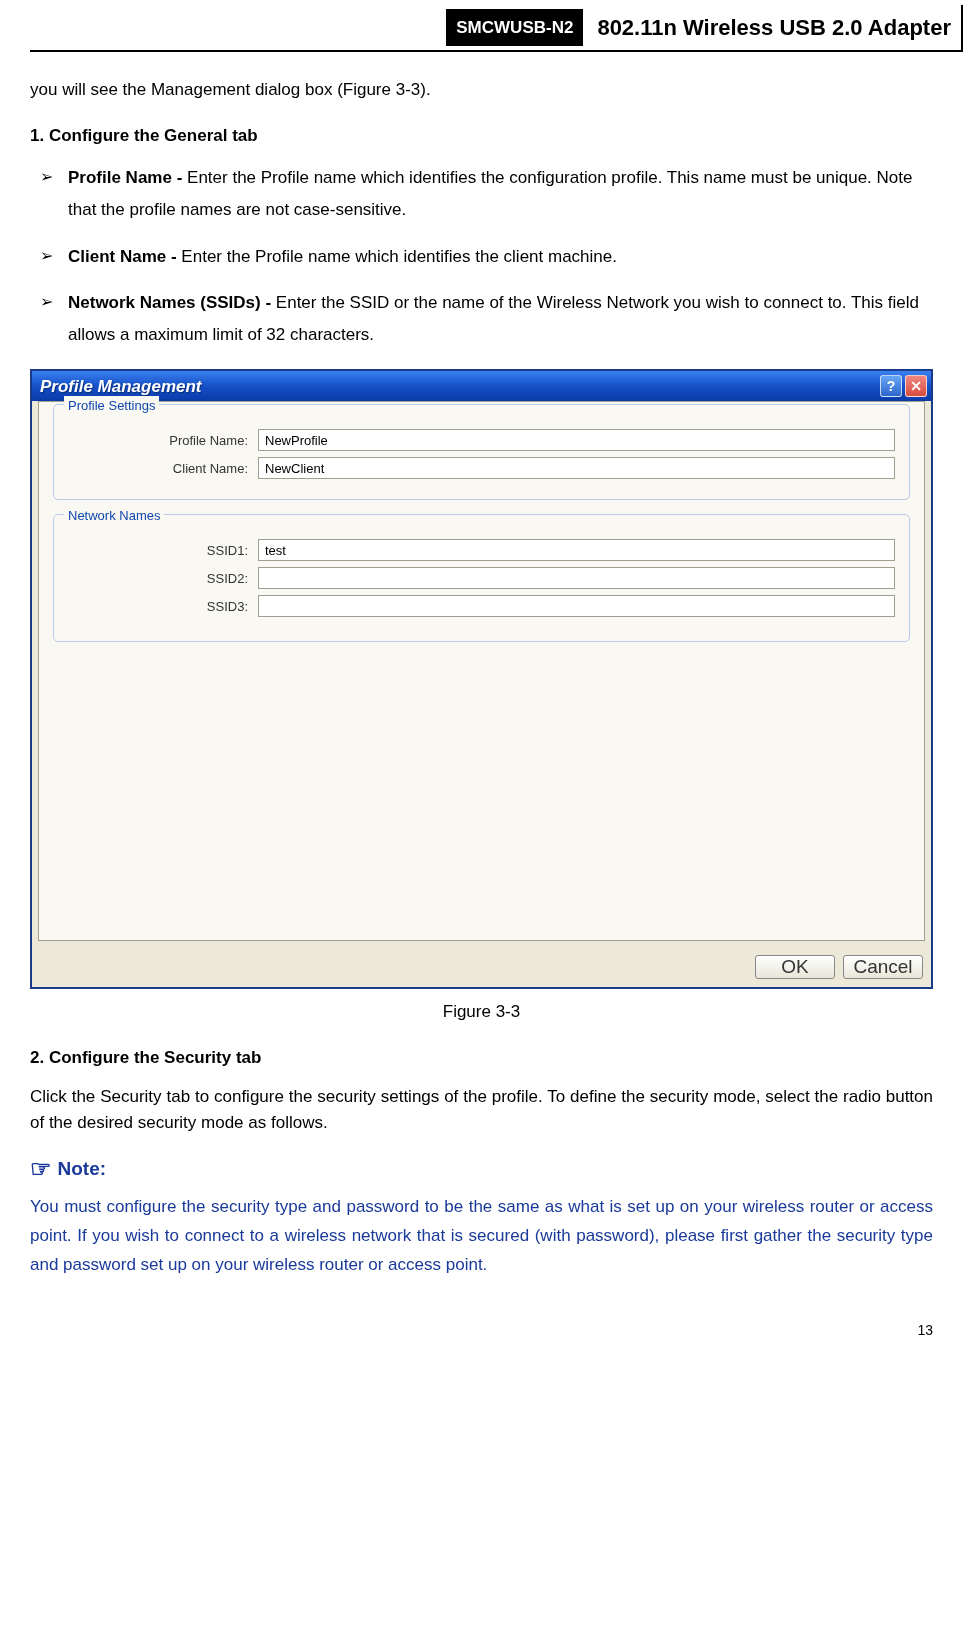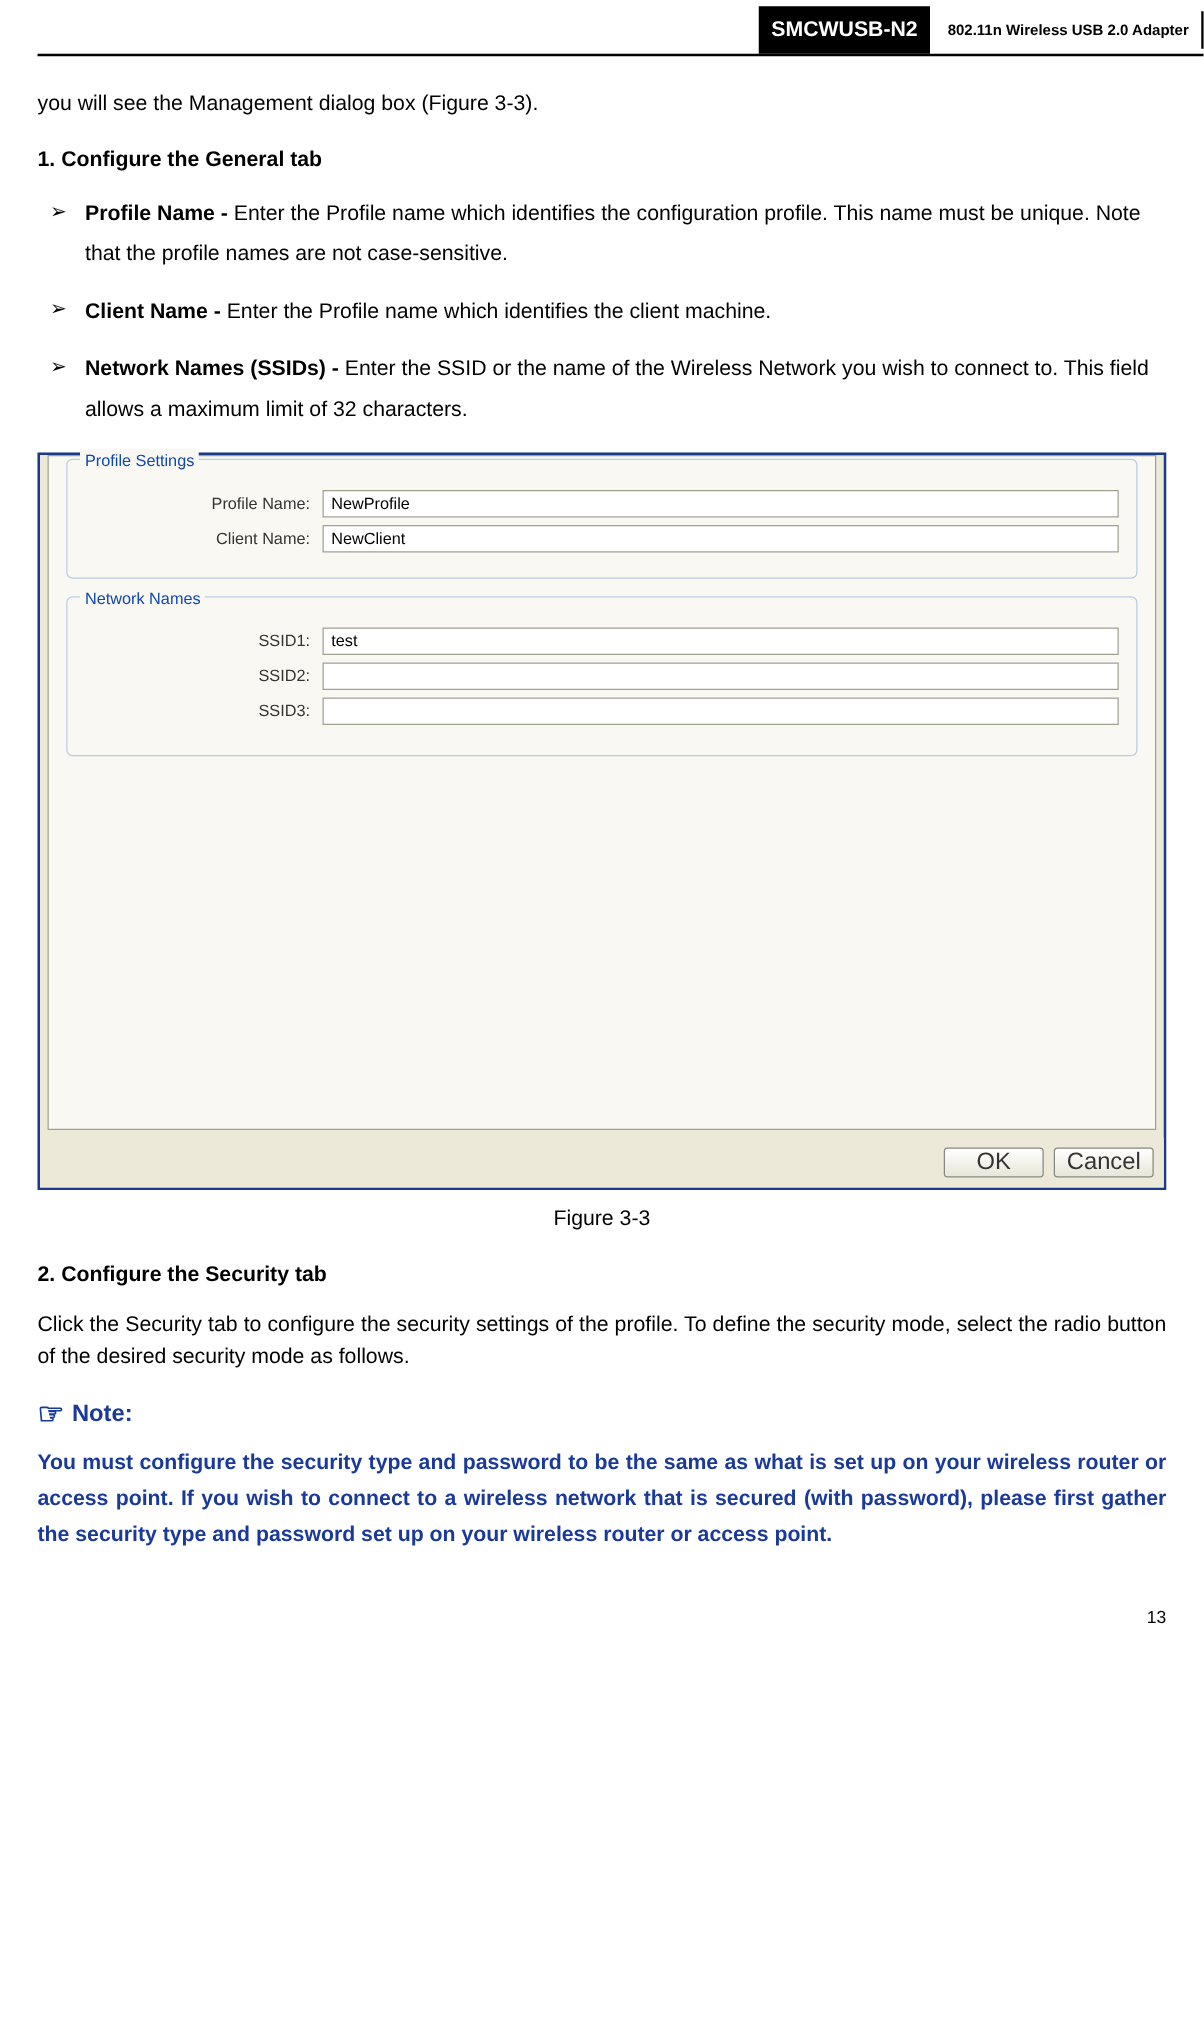--- a/index.html
+++ b/index.html
@@ -22,21 +22,21 @@
       color: #fff;
       font-weight: bold;
       padding: 6px 10px;
       font-size: 17px;
       margin-left: auto;
     }
     .header-desc {
       color: #000;
       font-weight: bold;
       padding: 6px 10px 6px 14px;
-      font-size: 12px;
+      font-size: 22px;
       border-right: 2px solid #000;
     }
     .para { margin: 14px 0; }
     .section-title { font-weight: bold; margin: 20px 0 14px 0; }
     .bullet-list { list-style: none; margin-left: 10px; }
     .bullet-list li { position: relative; padding-left: 28px; margin: 14px 0; line-height: 1.9; }
     .bullet-list li::before { content: "➢"; position: absolute; left: 0; top: 0; font-size: 16px; }
     .bold-inline { font-weight: bold; }
 
     .dialog {
@@ -157,21 +157,20 @@
       margin: 16px 0 6px 0;
       display: flex;
       align-items: center;
       gap: 6px;
     }
     .note-hand { font-size: 24px; }
     .note-body {
       color: #1a3a9a;
       line-height: 1.7;
       text-align: justify;
-      font-weight: bold;
     }
     .justify { text-align: justify; }
 
     .page-num { text-align: right; font-size: 14px; margin-top: 40px; }
   </style>
 </head>
 <body>
 
 <div class="header-bar">
   <div class="header-model">SMCWUSB-N2</div>
@@ -182,20 +181,27 @@
 
 <p class="section-title">1.   Configure the General tab</p>
 
 <ul class="bullet-list">
   <li><span class="bold-inline">Profile Name - </span><span>Enter the Profile name which identifies the configuration profile. This name must be unique. Note that the profile names are not case-sensitive.</span></li>
   <li><span class="bold-inline">Client Name - </span><span>Enter the Profile name which identifies the client machine.</span></li>
   <li><span class="bold-inline">Network Names (SSIDs) - </span><span>Enter the SSID or the name of the Wireless Network you wish to connect to. This field allows a maximum limit of 32 characters.</span></li>
 </ul>
 
 <div class="dialog">
+  <div class="titlebar">
+    <span class="titlebar-text">Profile Management</span>
+    <div class="titlebar-btns">
+      <div class="tb-btn tb-help">?</div>
+      <div class="tb-btn tb-close">✕</div>
+    </div>
+  </div>
   <div class="tabbody">
     <div class="groupbox">
       <span class="group-legend">Profile Settings</span>
       <div class="field-row">
         <label class="field-label">Profile Name:</label>
         <input class="field-input" value="NewProfile" style="">
       </div>
       <div class="field-row">
         <label class="field-label">Client Name:</label>
         <input class="field-input" value="NewClient" style="">

